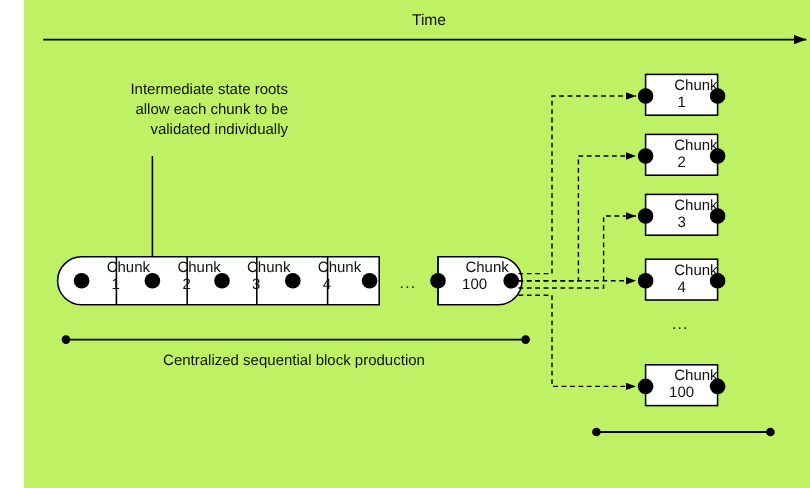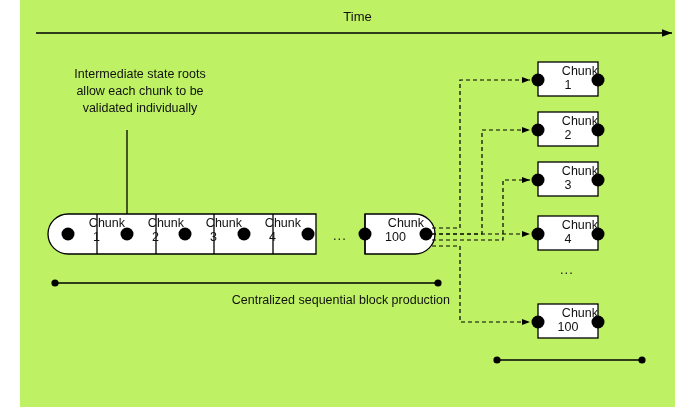--- a/index.html
+++ b/index.html
@@ -34,28 +34,28 @@
     left: 0;
     top: 8px;
     width: 675px;
     text-align: center;
     font-size: 13px;
   }
   .annot {
     left: 20px;
     top: 66px;
     width: 200px;
-    text-align: center;
+    text-align: right;
     font-size: 12.5px;
   }
   .chain-label {
     left: 20px;
     top: 292px;
     width: 410px;
-    text-align: right;
+    text-align: center;
     font-size: 12.5px;
   }
   .parallel-label {
     left: 430px;
     top: 376px;
     width: 245px;
     text-align: center;
     font-size: 12.5px;
   }
   .chunk-name {

